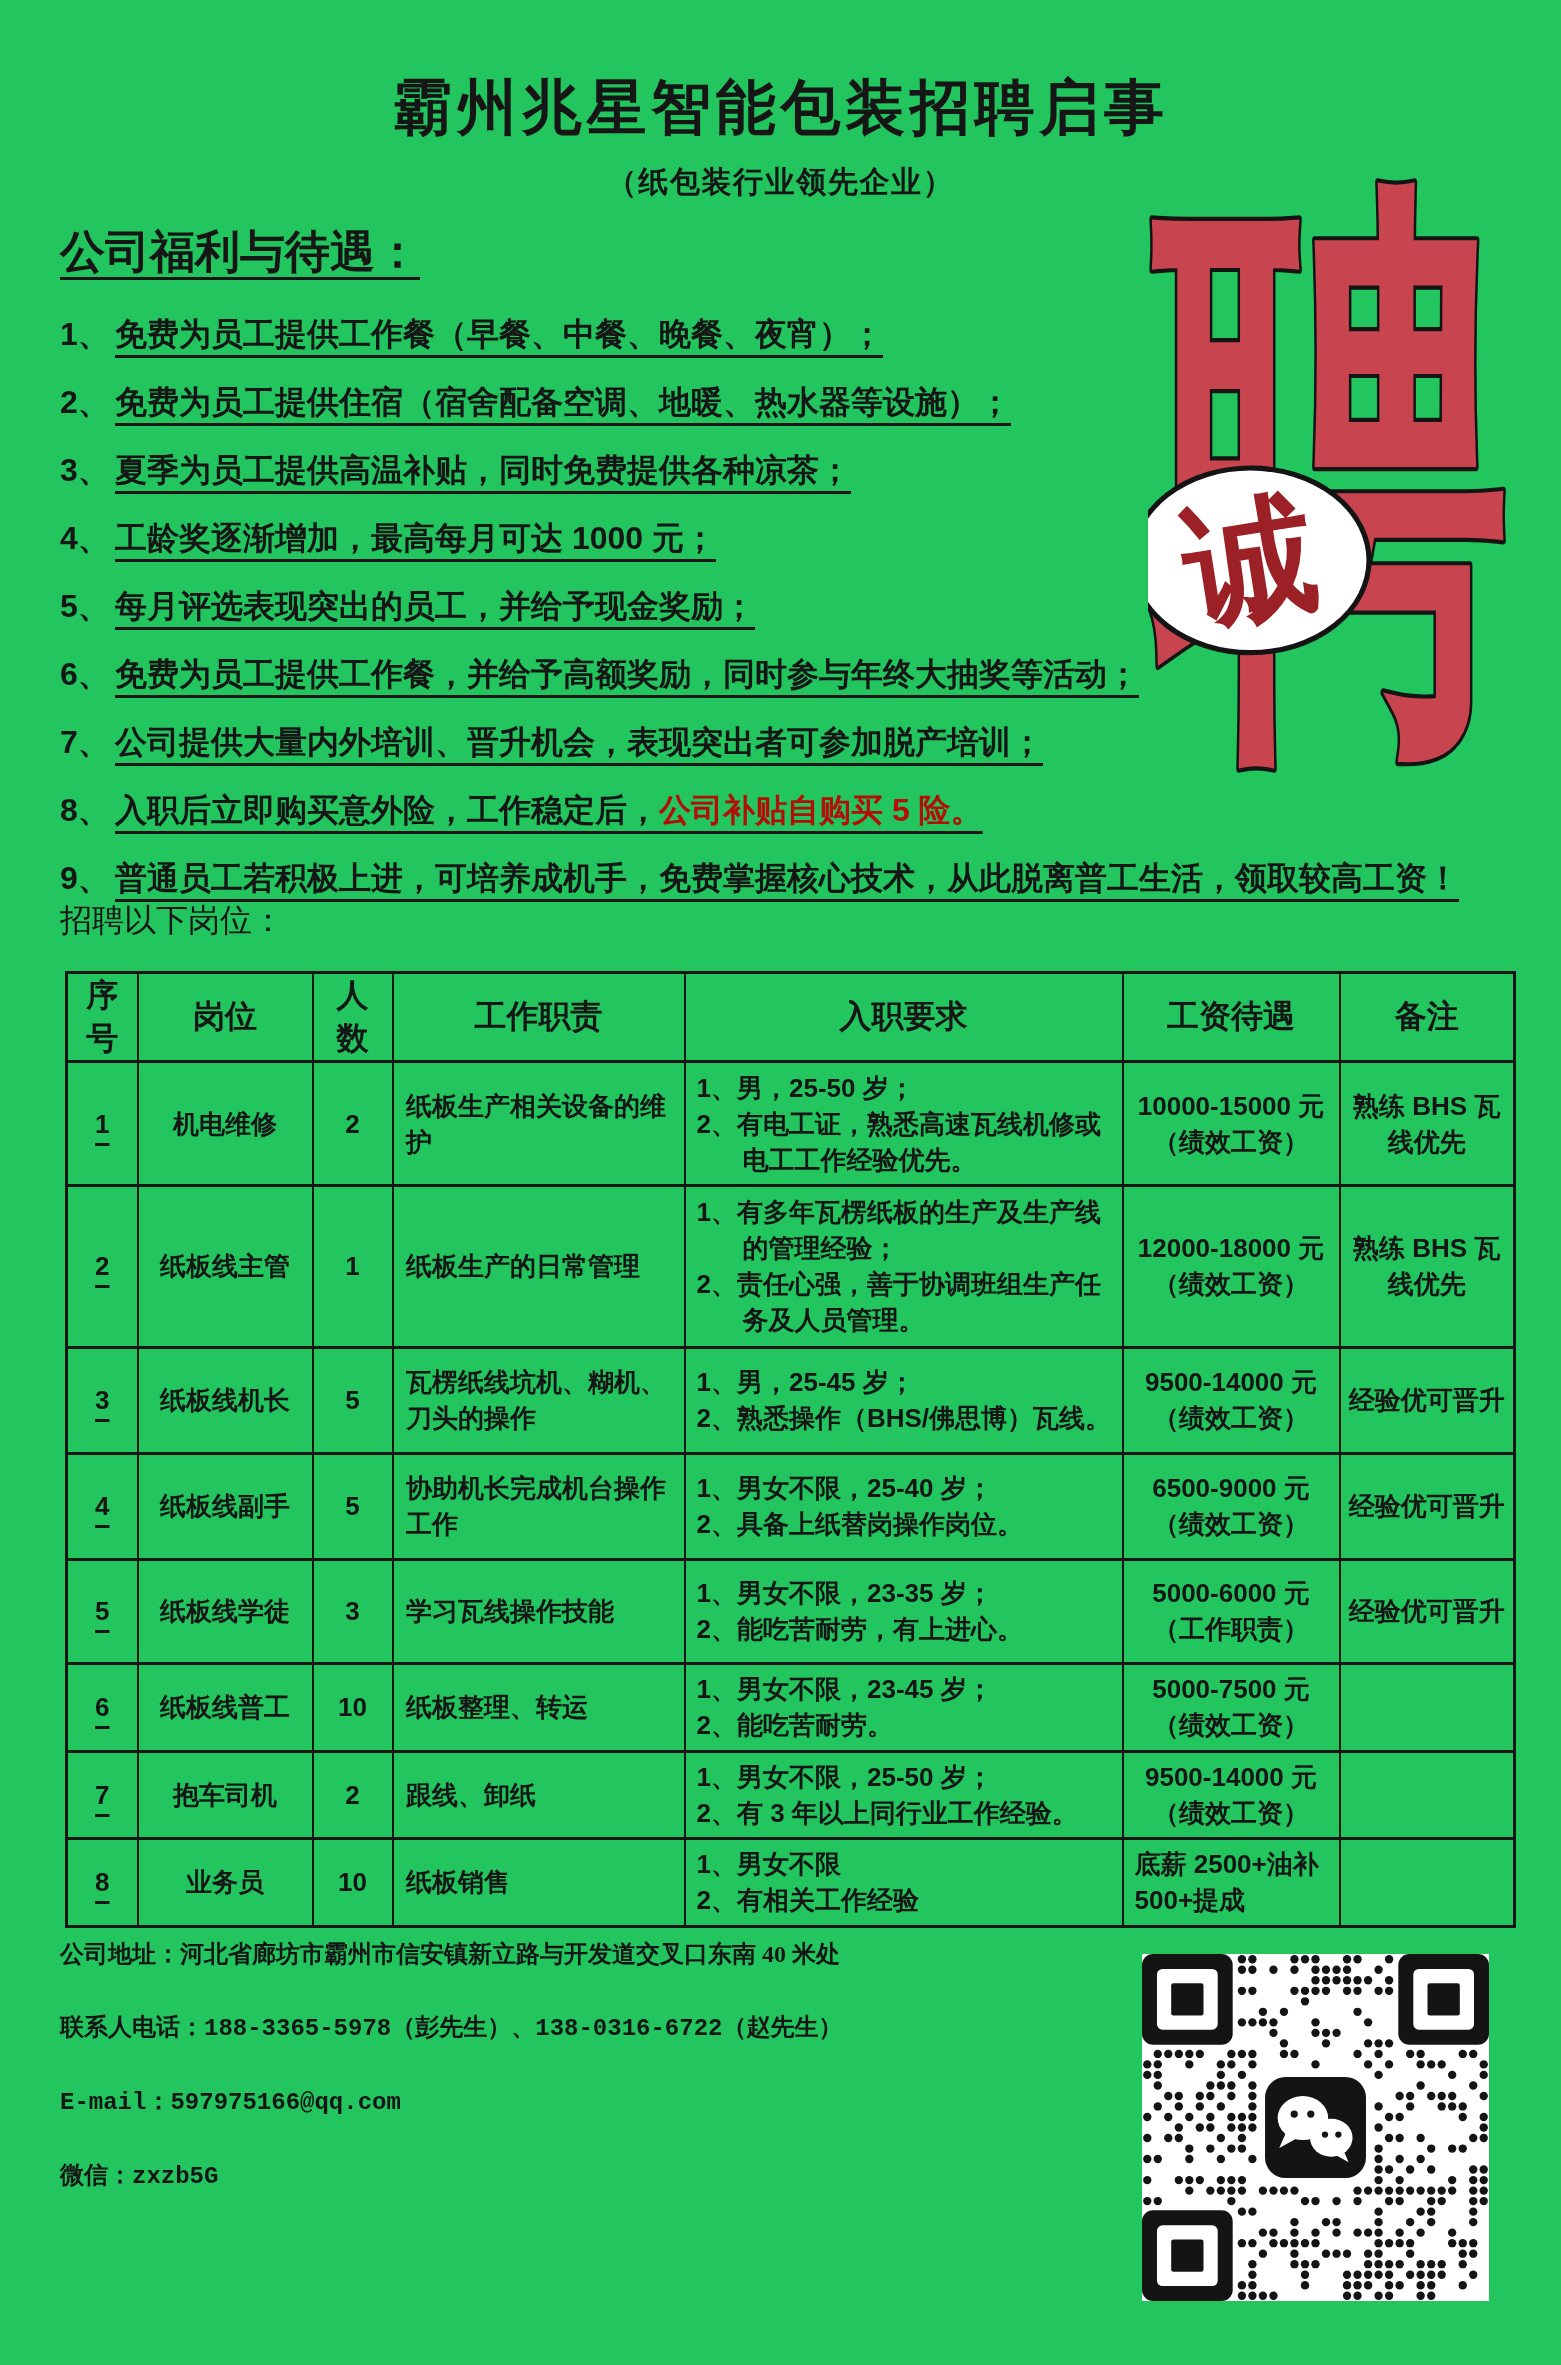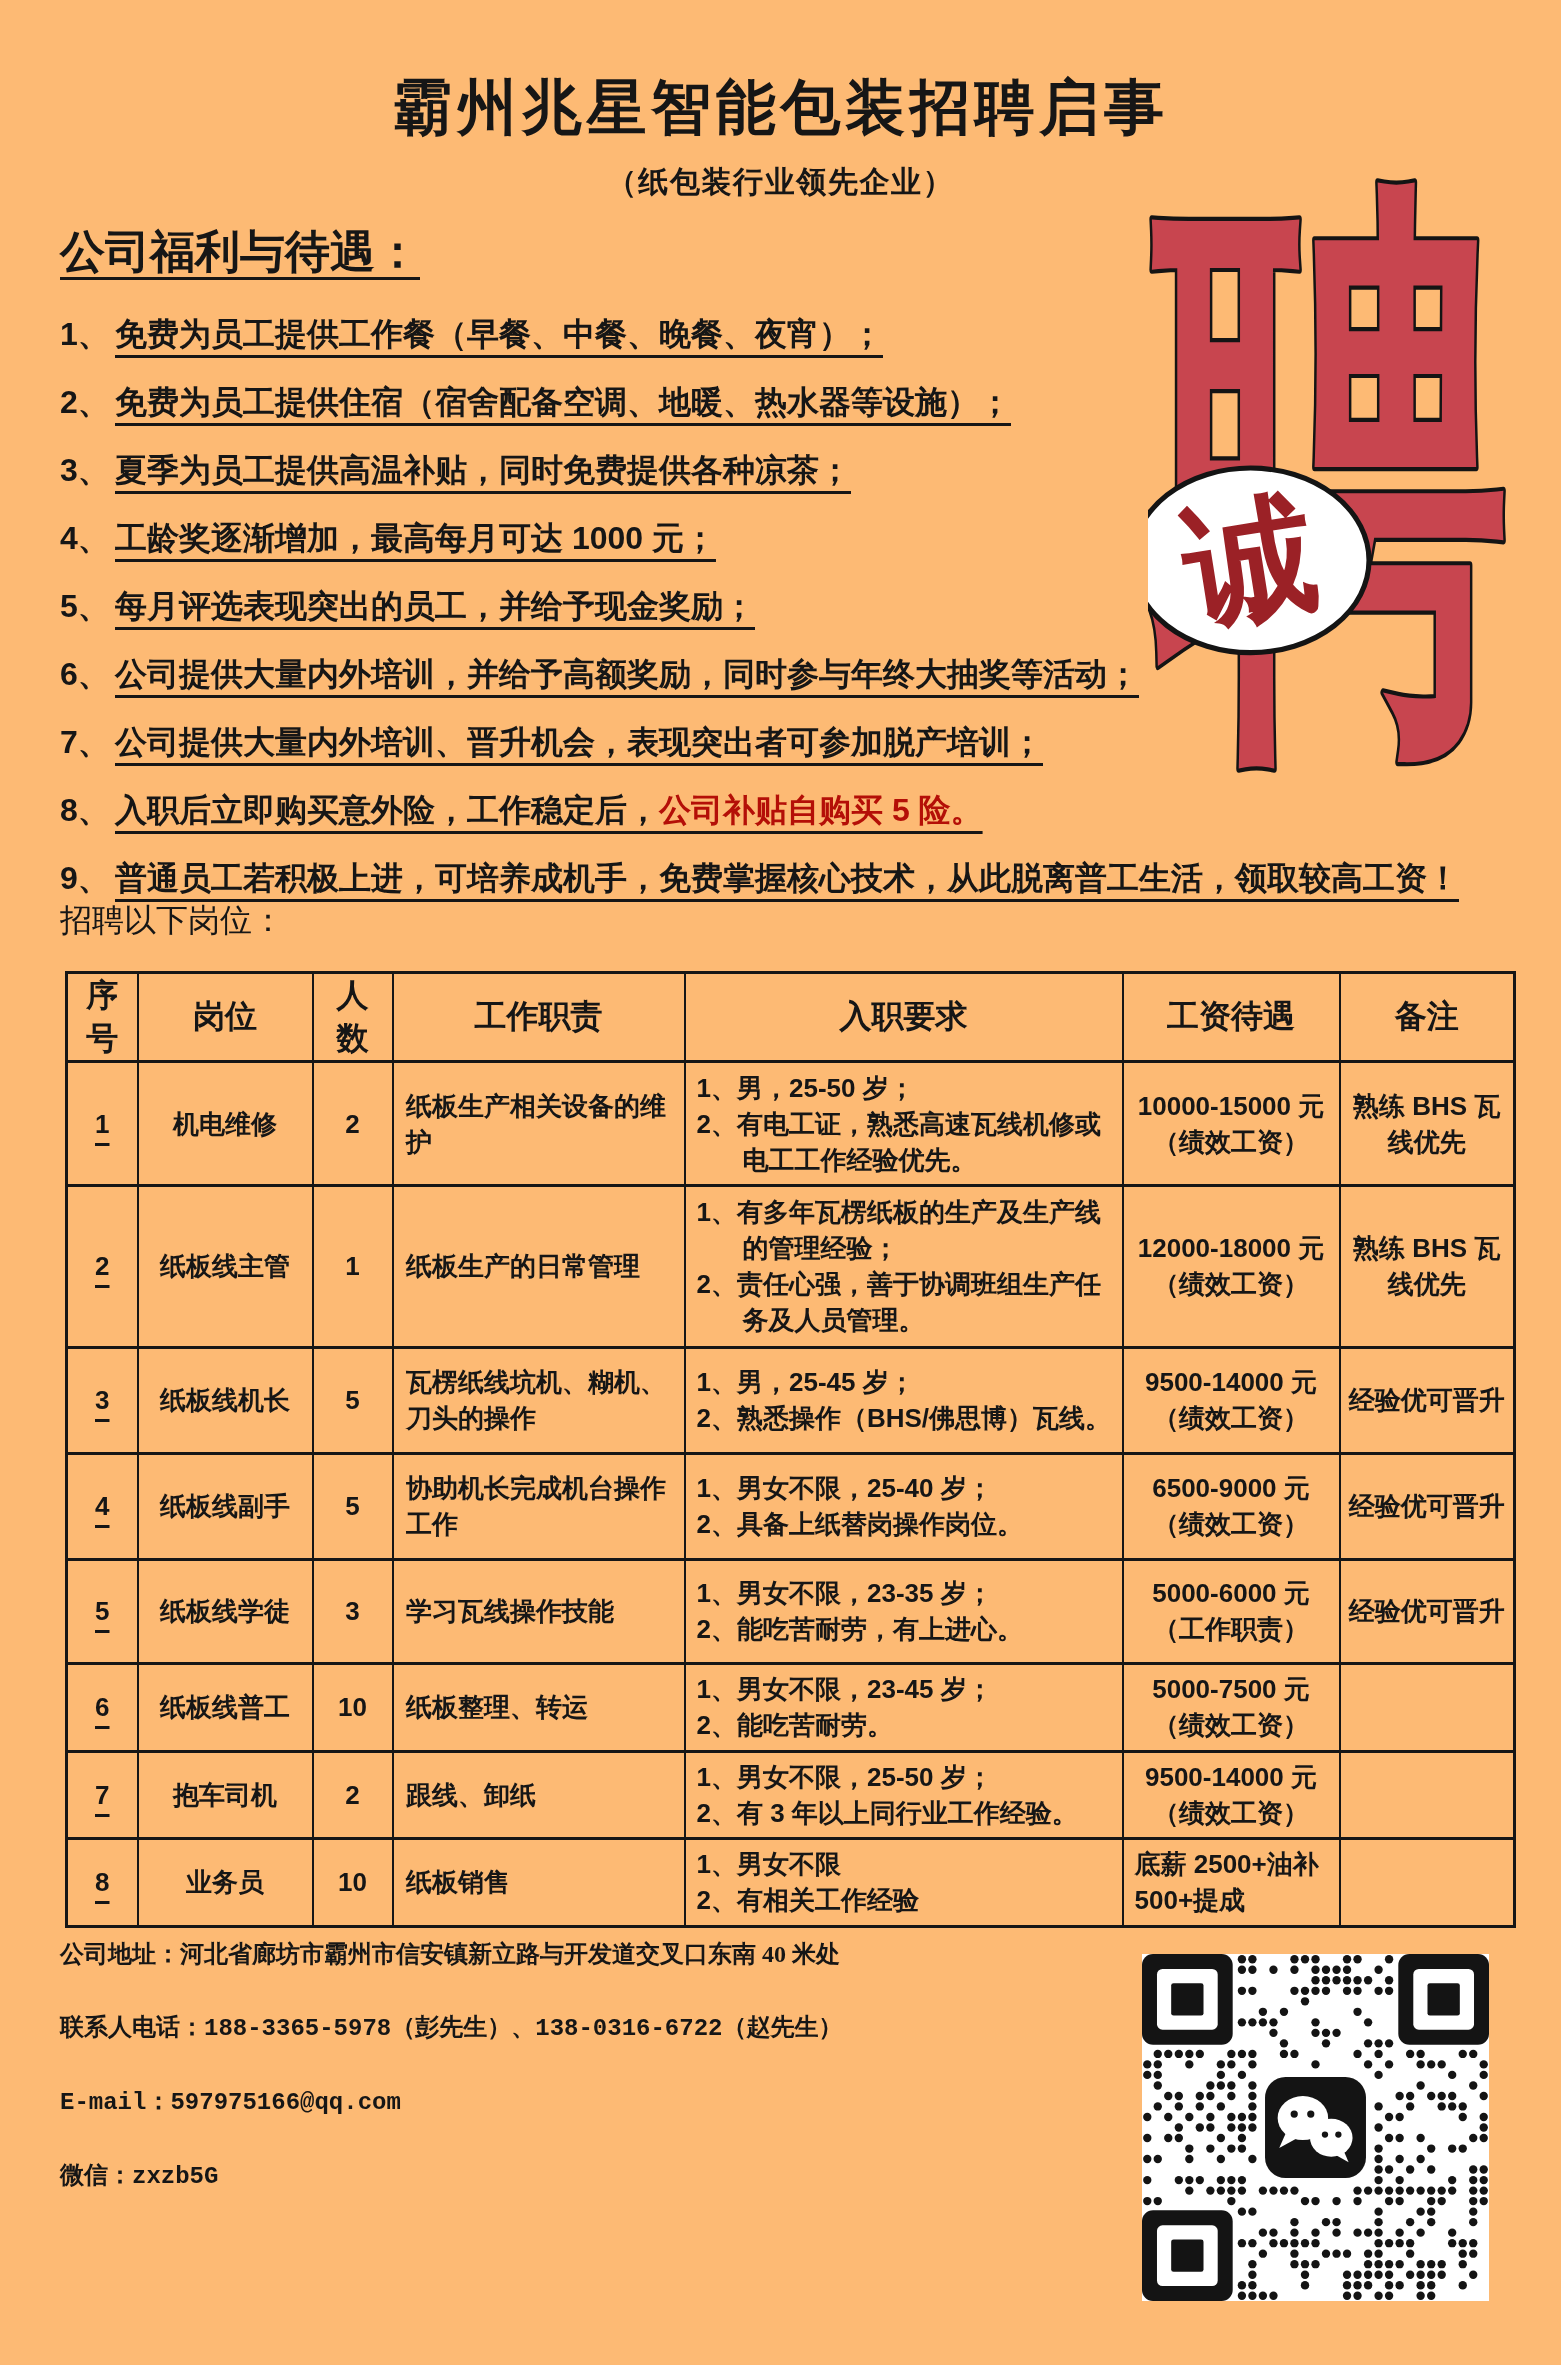--- a/index.html
+++ b/index.html
@@ -1,18 +1,18 @@
 <!DOCTYPE html>
 <html style="font-size:12.6px"><head>
 <meta charset="utf-8">
 <style>
   * { margin:0; padding:0; box-sizing:border-box; }
   html,body { background:#ffffff; }
   body { width:1561px; height:2366px; font-family:"Liberation Sans", sans-serif; color:#161616; overflow:hidden; }
-  .doc { position:relative; width:1561px; height:2366px; background:#fdba74; }
+  .doc { position:relative; width:1561px; height:2366px; background:#22c55e; }
 
   
   .title { position:absolute; top:68px; left:0; width:1561px; text-align:center;
            font-size:60px; font-weight:800; letter-spacing:4.7px; }
   .subtitle { position:absolute; top:162px; left:0; width:1561px; text-align:center;
               font-size:30px; font-weight:600; letter-spacing:1.6px; }
 
   
   .benefits { position:absolute; top:222px; left:60px; width:1482px; }
   .benefits-heading { font-size:45px; font-weight:700; margin-bottom:30px; }
@@ -71,21 +71,21 @@
   </div>
 
   <div class="benefits">
     <div class="benefits-heading"><span class="u">公司福利与待遇：</span></div>
 
     <div class="benefit"><span class="num">1、</span><span class="btext"><span>免费为员工提供工作餐（早餐、中餐、晚餐、夜宵）；</span><span class="red"></span></span></div>
     <div class="benefit"><span class="num">2、</span><span class="btext"><span>免费为员工提供住宿（宿舍配备空调、地暖、热水器等设施）；</span><span class="red"></span></span></div>
     <div class="benefit"><span class="num">3、</span><span class="btext"><span>夏季为员工提供高温补贴，同时免费提供各种凉茶；</span><span class="red"></span></span></div>
     <div class="benefit"><span class="num">4、</span><span class="btext"><span>工龄奖逐渐增加，最高每月可达 1000 元；</span><span class="red"></span></span></div>
     <div class="benefit"><span class="num">5、</span><span class="btext"><span>每月评选表现突出的员工，并给予现金奖励；</span><span class="red"></span></span></div>
-    <div class="benefit"><span class="num">6、</span><span class="btext"><span>公司提供大量内外培训，并给予高额奖励，同时参与年终大抽奖等活动；</span><span class="red"></span></span></div>
+    <div class="benefit"><span class="num">6、</span><span class="btext"><span>免费为员工提供工作餐，并给予高额奖励，同时参与年终大抽奖等活动；</span><span class="red"></span></span></div>
     <div class="benefit"><span class="num">7、</span><span class="btext"><span>公司提供大量内外培训、晋升机会，表现突出者可参加脱产培训；</span><span class="red"></span></span></div>
     <div class="benefit"><span class="num">8、</span><span class="btext"><span>入职后立即购买意外险，工作稳定后，</span><span class="red">公司补贴自购买 5 险。</span></span></div>
     <div class="benefit"><span class="num">9、</span><span class="btext"><span>普通员工若积极上进，可培养成机手，免费掌握核心技术，从此脱离普工生活，领取较高工资！</span><span class="red"></span></span></div>
   </div>
 
   <div class="positions-heading">招聘以下岗位：</div>
 
   <table class="jobs">
     <colgroup>
       <col style="width:71px">

